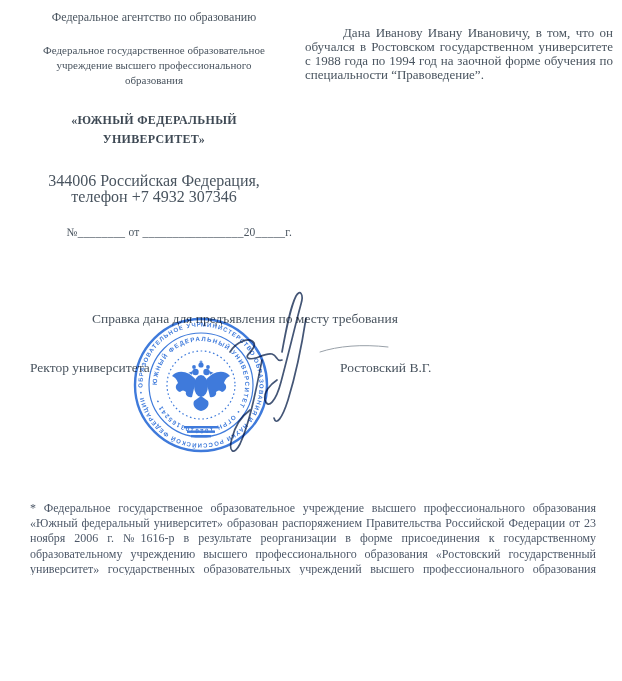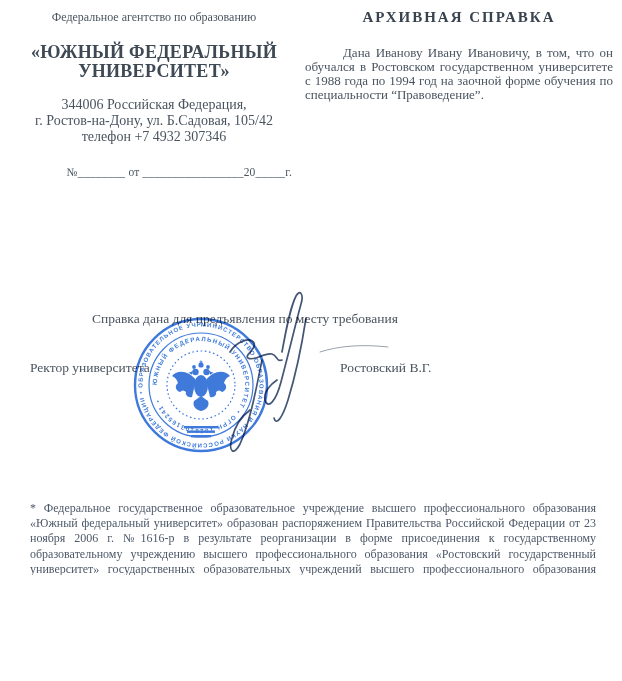--- a/index.html
+++ b/index.html
@@ -2,23 +2,23 @@
 <html><head>
 <meta charset="utf-8">
 <style>
   html,body{margin:0;padding:0;background:#ffffff;}
   .page{position:relative;width:622px;height:575px;background:#ffffff;overflow:hidden;
         font-family:"Liberation Serif",serif;color:#49545f;}
   
   .lh{position:absolute;left:16px;top:6px;width:276px;text-align:center;}
   .lh-agency{font-size:12px;margin:4px 0 18px 0;}
   .lh-inst{font-size:11px;line-height:15px;width:242px;margin:0 auto;}
-  .lh-univ{font-size:18px;font-weight:bold;color:#3e4954;line-height:19px;
-           width:250px;margin:7px auto 0 auto;letter-spacing:.3px;}
-  .lh-addr{font-size:14px;line-height:16px;margin-top:16px;}
+  .lh-univ{font-size:12px;font-weight:bold;color:#3e4954;line-height:19px;
+           width:250px;margin:23px auto 0 auto;letter-spacing:.3px;}
+  .lh-addr{font-size:16px;line-height:16px;margin-top:24px;}
   .lh-num{font-size:11.5px;text-align:right;margin:21px 0 0 14px;letter-spacing:.2px;}
   
   .rc{position:absolute;left:305px;top:6px;width:308px;}
   .rc-title{font-size:15px;font-weight:bold;color:#38434f;text-align:center;
             letter-spacing:2px;margin:3px 0 0 0;}
   .rc-body{margin-top:20px;font-size:13px;line-height:14px;text-align:justify;}
   .rc-body p{margin:0;text-indent:38px;}
   
   .purpose{position:absolute;left:92px;top:311px;font-size:13.5px;}
   .rector{position:absolute;left:30px;top:360px;font-size:13.5px;}
@@ -42,31 +42,30 @@
          font-family:"DejaVu Sans",sans-serif;font-weight:bold;font-size:33px;
          color:#0d0d0d;letter-spacing:.5px;}
 </style>
 </head>
 <body>
 
 <div class="page">
 
   <div class="lh">
     <div class="lh-agency">Федеральное агентство по образованию</div>
+    <div class="lh-inst">Федеральное государственное образовательное учреждение высшего профессионального образования</div>
     <div class="lh-univ">«ЮЖНЫЙ ФЕДЕРАЛЬНЫЙ УНИВЕРСИТЕТ»</div>
     <div class="lh-addr">
       <div>344006 Российская Федерация,</div>
-      <div>г. Ростов-на-Дону, ул. Б.Садовая, 105/42</div>
       <div>телефон +7 4932 307346</div>
     </div>
     <div class="lh-num">№________ от _________________20_____г.</div>
   </div>
 
   <div class="rc">
-    <div class="rc-title">АРХИВНАЯ СПРАВКА</div>
     <div class="rc-body">
       <p>Дана Иванову Ивану Ивановичу, в том, что он обучался в Ростовском государственном университете с 1988 года по 1994 год на заочной форме обучения по специальности “Правоведение”.</p>
     </div>
   </div>
 
   <div class="purpose">Справка дана для предъявления по месту требования</div>
   <div class="rector">Ректор университета</div>
   <div class="signame">Ростовский В.Г.</div>
 
   <svg class="stamp-svg" width="146" height="146" viewBox="127 311 146 146">

